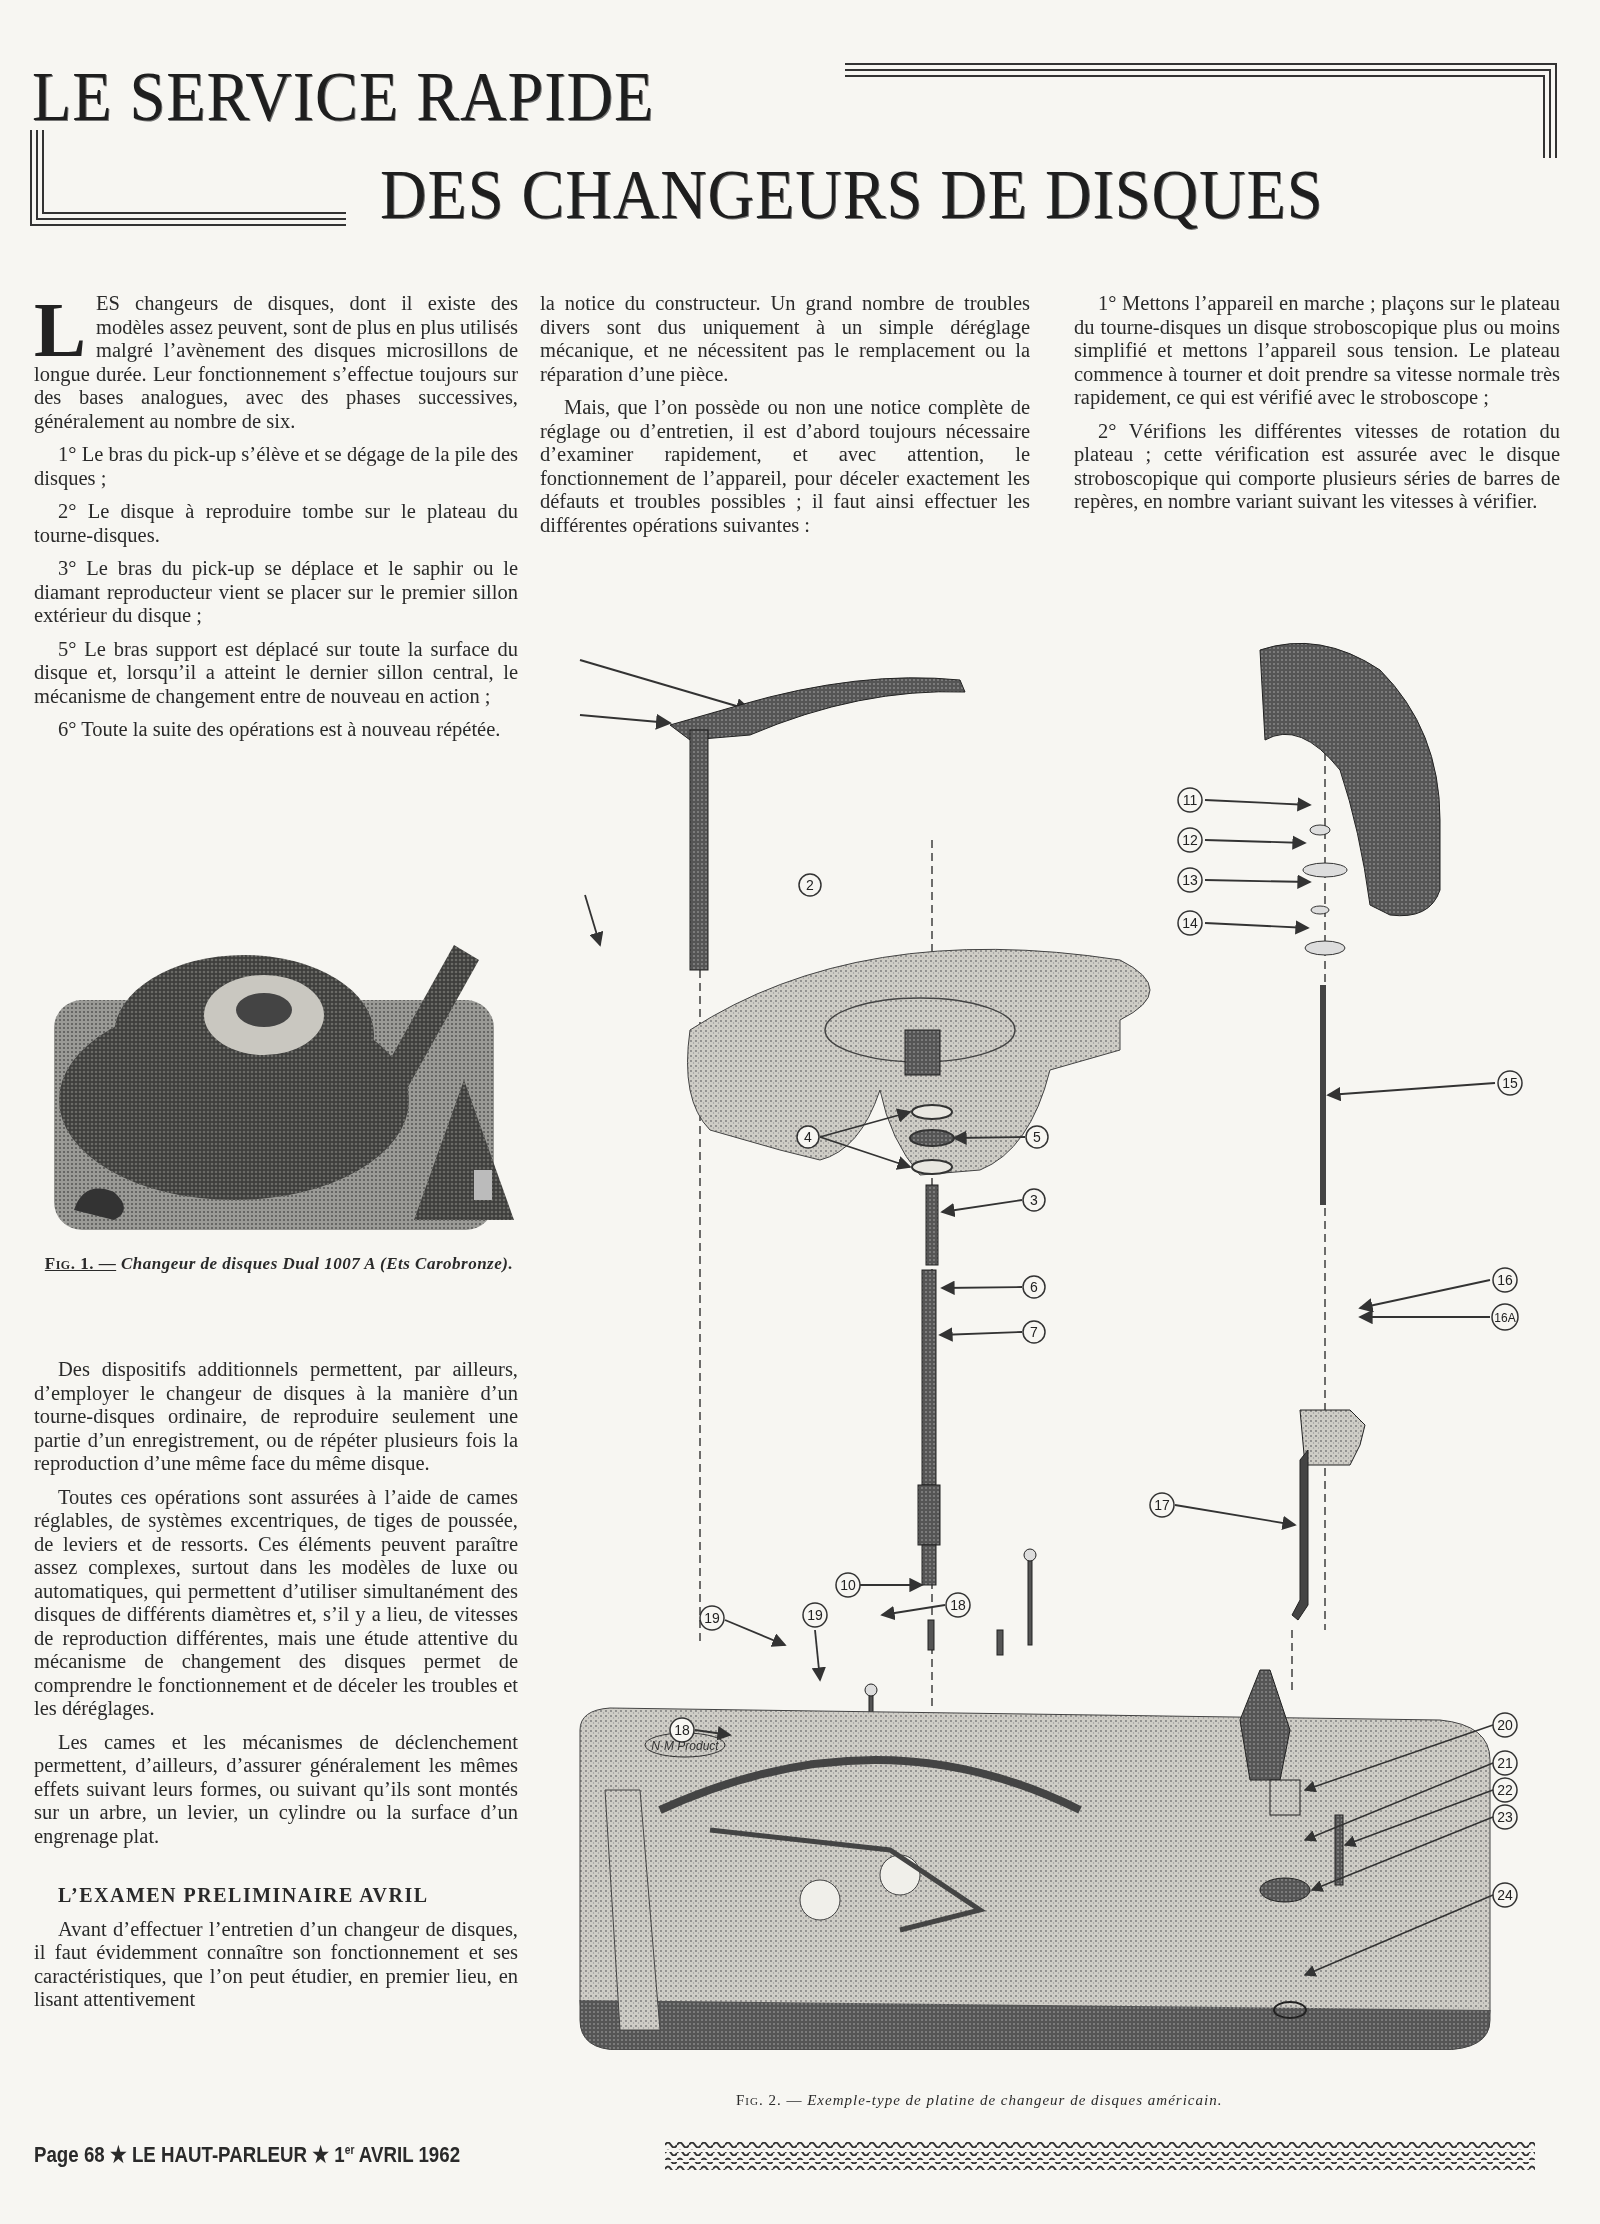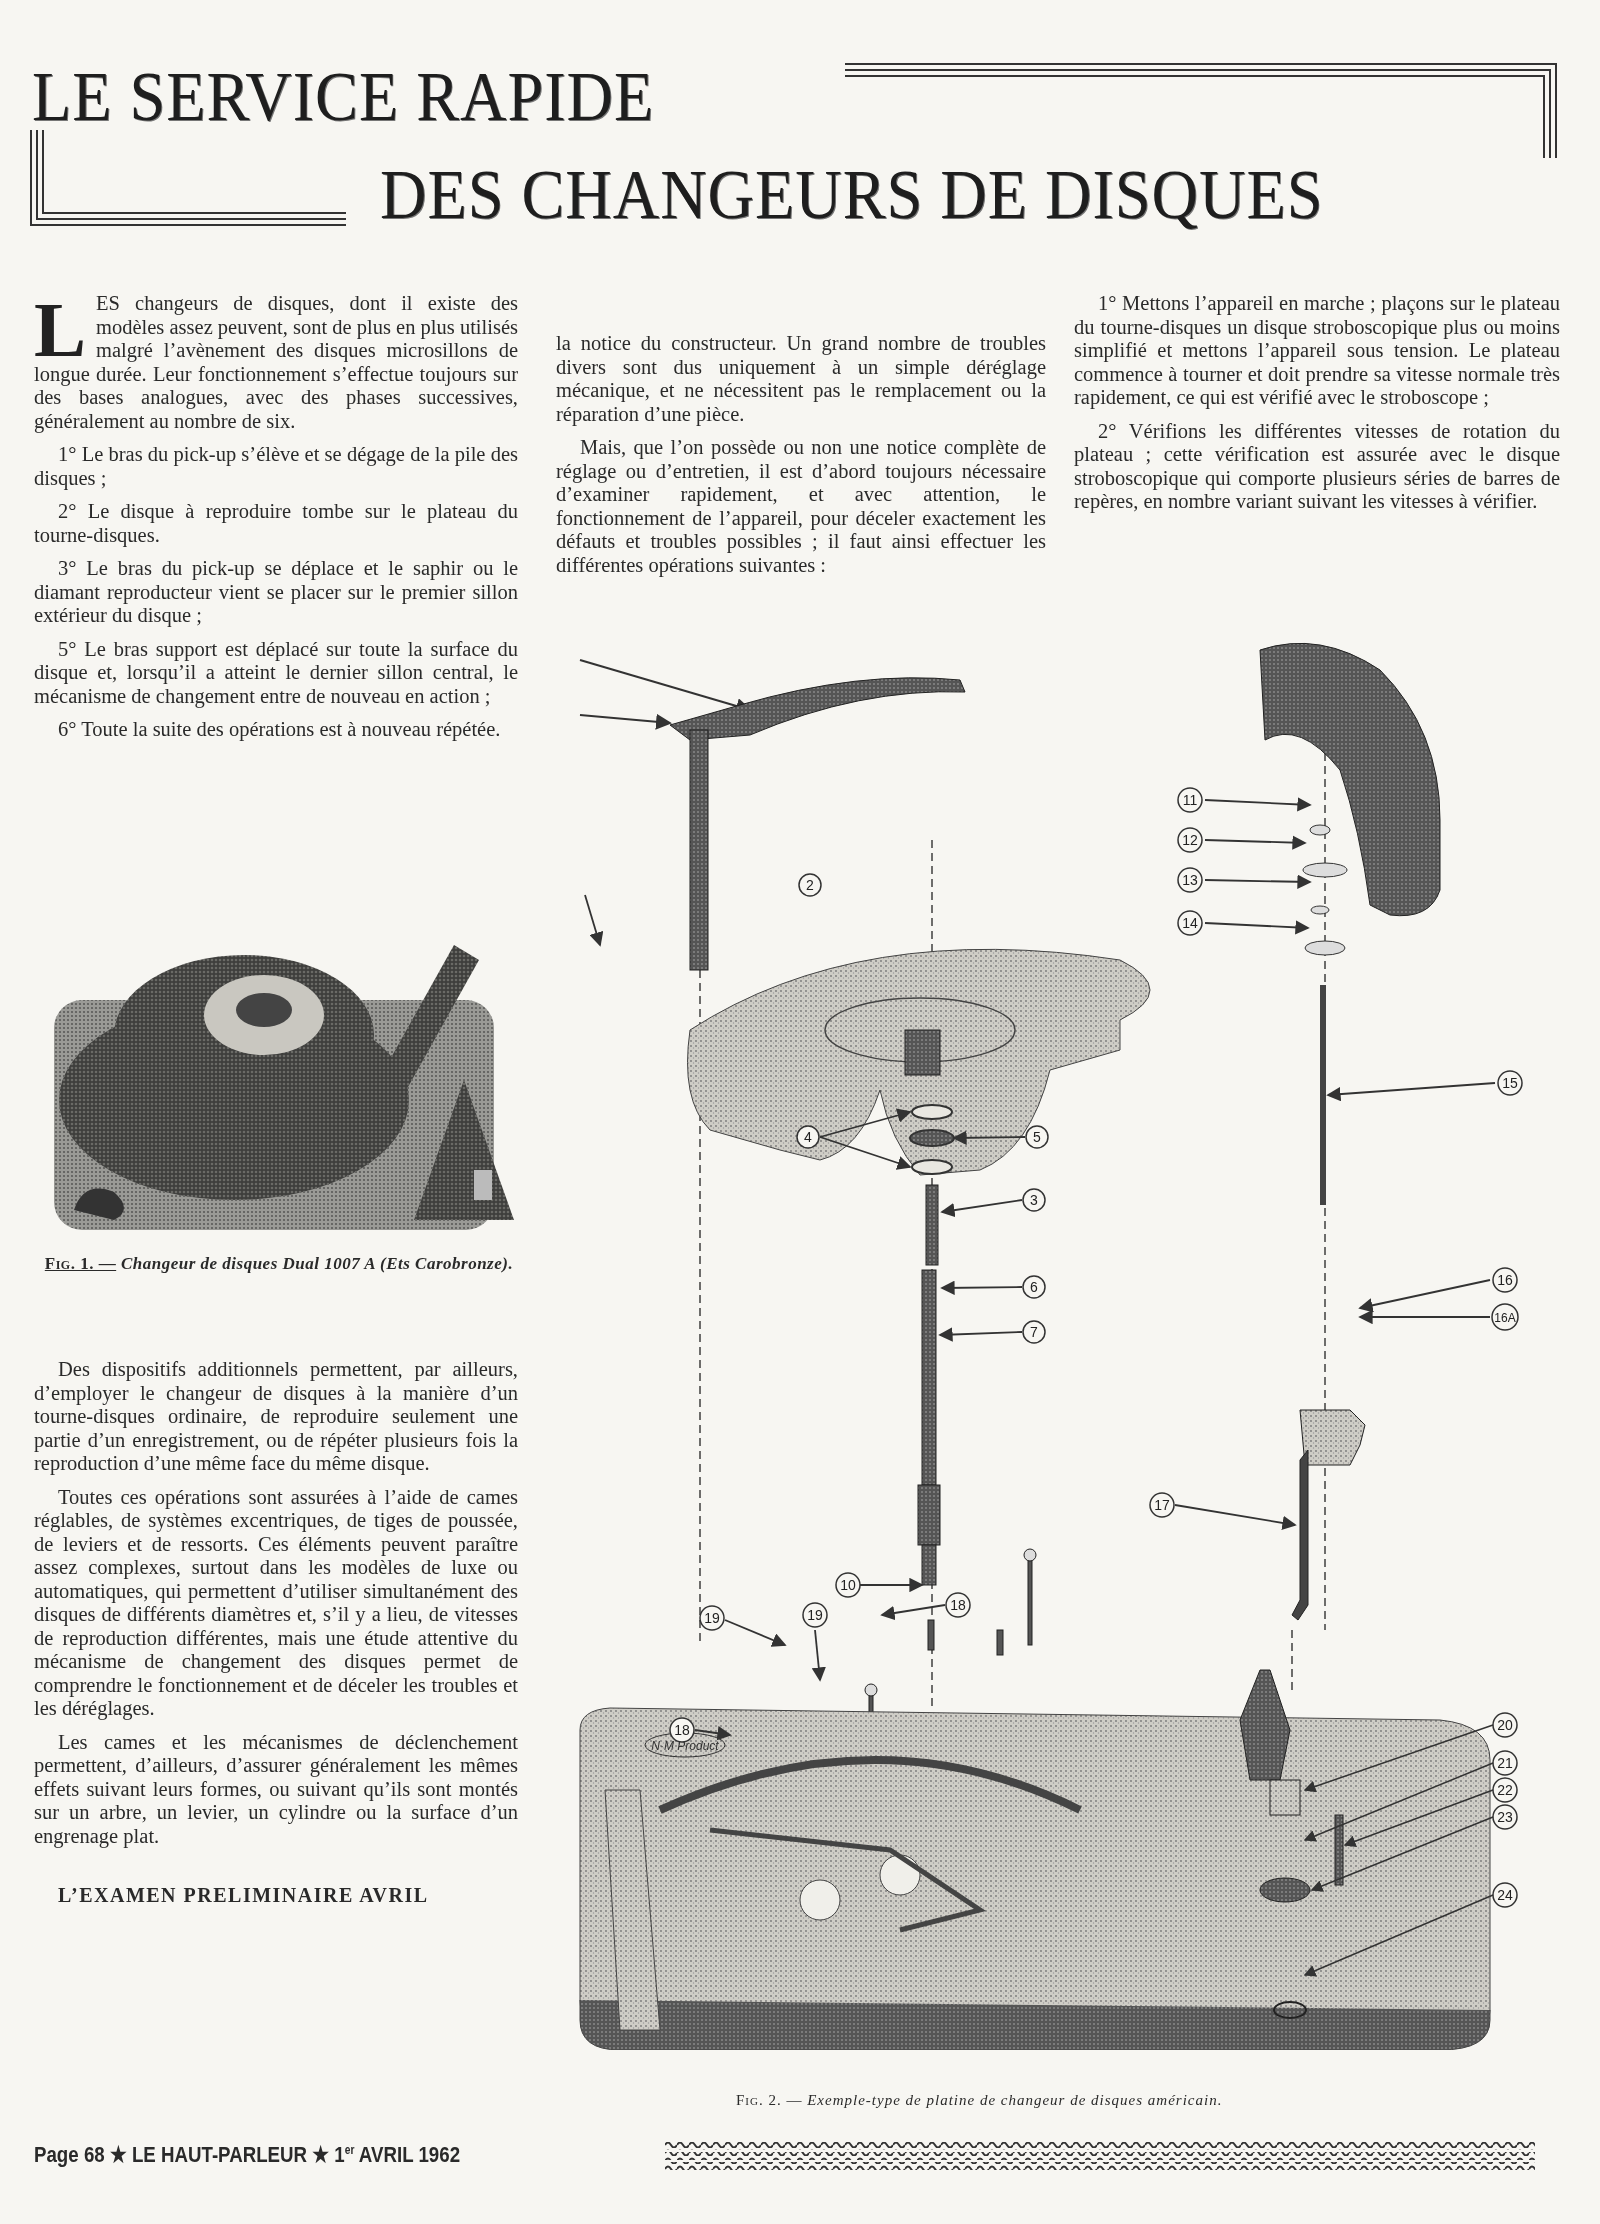--- a/index.html
+++ b/index.html
@@ -110,23 +110,24 @@
 <div class="abs caption" style="left:34px; top:1252px; width:490px;">
   <span class="fig">Fig. 1. —</span>
   <span class="it">Changeur de disques Dual 1007 A (Ets Carobronze).</span>
 </div>
 
 <div class="col" style="left:34px; top:1358px; width:484px;">
   <p>Des dispositifs additionnels permettent, par ailleurs, d’employer le changeur de disques à la manière d’un tourne-disques ordinaire, de reproduire seulement une partie d’un enregistrement, ou de répéter plusieurs fois la reproduction d’une même face du même disque.</p>
   <p>Toutes ces opérations sont assurées à l’aide de cames réglables, de systèmes excentriques, de tiges de poussée, de leviers et de ressorts. Ces éléments peuvent paraître assez complexes, surtout dans les modèles de luxe ou automatiques, qui permettent d’utiliser simultanément des disques de différents diamètres et, s’il y a lieu, de vitesses de reproduction différentes, mais une étude attentive du mécanisme de changement des disques permet de comprendre le fonctionnement et de déceler les troubles et les déréglages.</p>
   <p>Les cames et les mécanismes de déclenchement permettent, d’ailleurs, d’assurer généralement les mêmes effets suivant leurs formes, ou suivant qu’ils sont montés sur un arbre, un levier, un cylindre ou la surface d’un engrenage plat.</p>
   <p class="subhead" style="margin-top:36px; padding-left:24px;">L’EXAMEN PRELIMINAIRE AVRIL</p>
-</div>
-
-<div class="col" style="left:556px; top:292px; width:490px;margin-top:40px;">
+  <p>Avant d’effectuer l’entretien d’un changeur de disques, il faut évidemment connaître son fonctionnement et ses caractéristiques, que l’on peut étudier, en premier lieu, en lisant attentivement</p>
+</div>
+
+<div class="col" style="left:540px; top:292px; width:490px;">
   <p class="noindent">la notice du constructeur. Un grand nombre de troubles divers sont dus uniquement à un simple déréglage mécanique, et ne nécessitent pas le remplacement ou la réparation d’une pièce.</p>
   <p>Mais, que l’on possède ou non une notice complète de réglage ou d’entretien, il est d’abord toujours nécessaire d’examiner rapidement, et avec attention, le fonctionnement de l’appareil, pour déceler exactement les défauts et troubles possibles ; il faut ainsi effectuer les différentes opérations suivantes :</p>
 </div>
 
 <div class="col" style="left:1074px; top:292px; width:486px;">
   <p>1° Mettons l’appareil en marche ; plaçons sur le plateau du tourne-disques un disque stroboscopique plus ou moins simplifié et mettons l’appareil sous tension. Le plateau commence à tourner et doit prendre sa vitesse normale très rapidement, ce qui est vérifié avec le stroboscope ;</p>
   <p>2° Vérifions les différentes vitesses de rotation du plateau ; cette vérification est assurée avec le disque stroboscopique qui comporte plusieurs séries de barres de repères, en nombre variant suivant les vitesses à vérifier.</p>
 </div>
 
 <svg class="abs" style="left:560px; top:630px;" width="1040" height="1420" viewBox="0 0 1040 1420">

